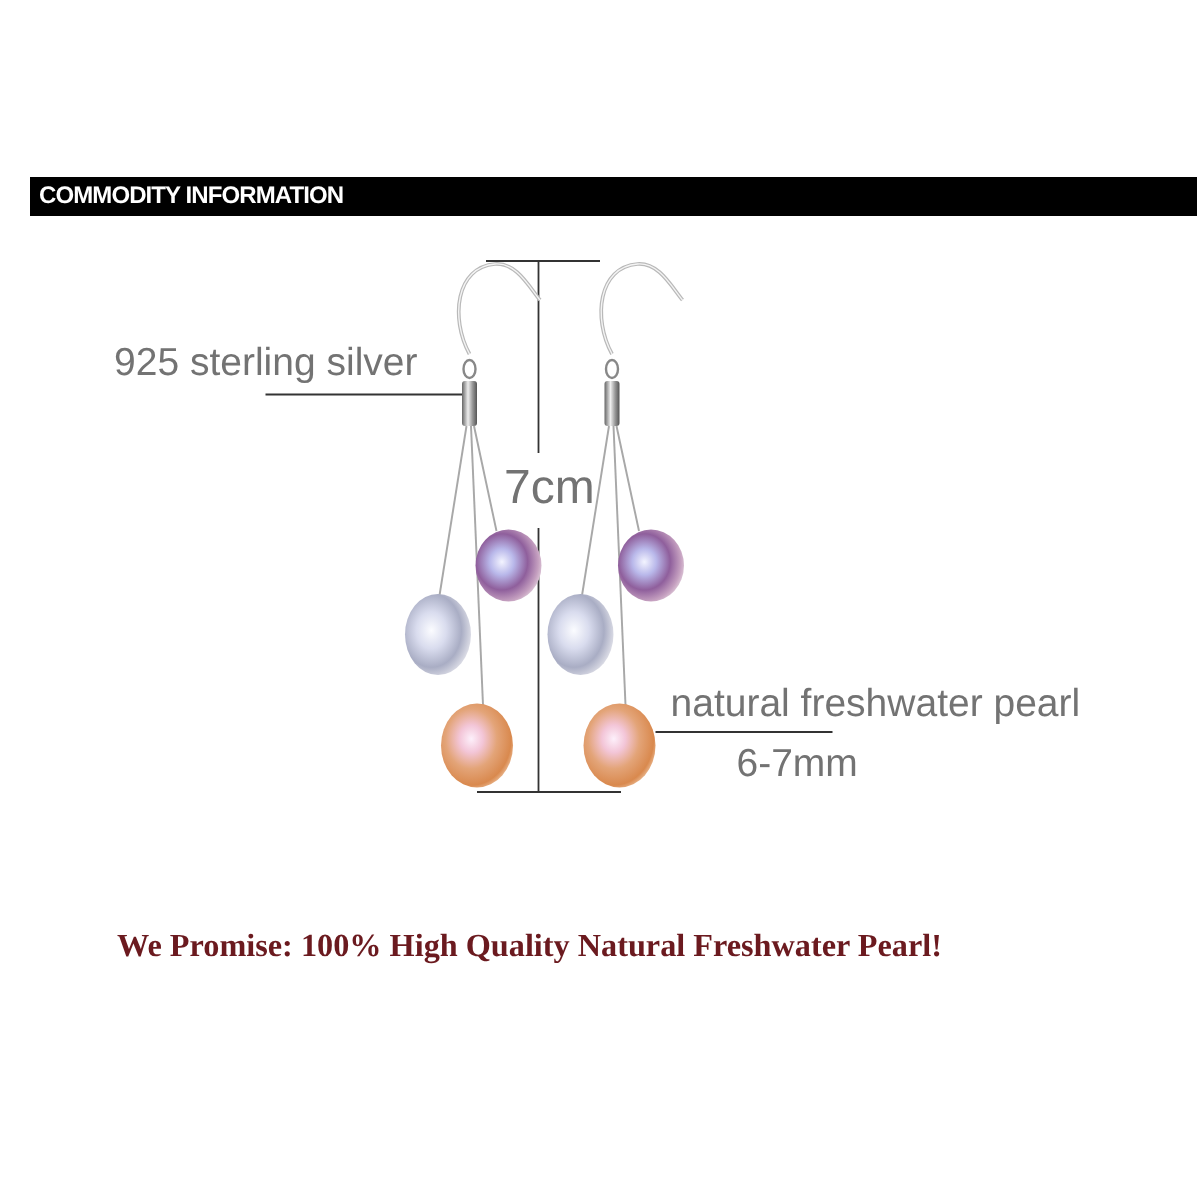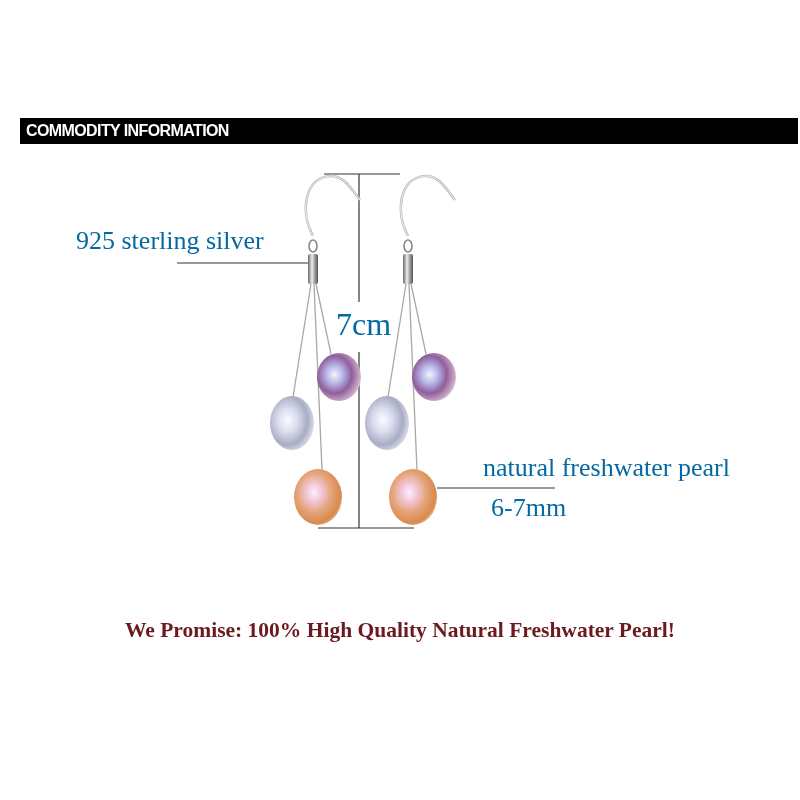--- a/index.html
+++ b/index.html
@@ -3,25 +3,25 @@
 <meta charset="utf-8">
 <style>
   html, body { margin: 0; padding: 0; background: #ffffff; }
   body { width: 800px; height: 800px; position: relative; overflow: hidden;
          font-family: "Liberation Sans", sans-serif; }
   .header-bar { position: absolute; left: 4px; top: 118px; width: 778px; height: 26px;
                 background: #000; margin-left: 16px; }
   .header-title { position: absolute; left: 6px; top: 4px; color: #fff;
                   font-family: "Liberation Sans", sans-serif; font-weight: bold;
                   font-size: 16px; letter-spacing: -0.6px; line-height: 18px; }
-  .label { position: absolute; color: #0369a1; font-family: Liberation Serif, serif;
+  .label { position: absolute; color: #737373; font-family: Liberation Sans, sans-serif;
            font-size: 26px; line-height: 30px; white-space: nowrap; }
   .tagline { position: absolute; left: 78px; top: 617px; color: #6b1a1f;
              font-family: "Liberation Serif", serif; font-weight: bold; font-size: 21.5px;
-             line-height: 26px; white-space: nowrap; margin-left: 47px; }
+             line-height: 26px; white-space: nowrap; }
   svg.art { position: absolute; left: 0; top: 0; }
 </style>
 </head>
 <body>
 
 <div class="header-bar">
   <span class="header-title">COMMODITY INFORMATION</span>
 </div>
 
 <svg class="art" width="800" height="800" viewBox="0 0 800 800">
@@ -90,16 +90,16 @@
       <line x1="316" y1="284" x2="331" y2="354"></line>
     </g>
     <ellipse cx="339" cy="377" rx="22" ry="24" fill="url(#gPurple)"></ellipse>
     <ellipse cx="292" cy="423" rx="22" ry="27" fill="url(#gWhite)"></ellipse>
     <ellipse cx="318" cy="497" rx="24" ry="28" fill="url(#gPeach)"></ellipse>
   </g>
 </svg>
 
 <div class="label" style="left:76px; top:226px;">925 sterling silver</div>
 <div class="label" style="left:336px; top:309px; font-size:32px;">7cm</div>
-<div class="label" style="left:447px; top:453px;margin-left:36px;">natural freshwater pearl</div>
+<div class="label" style="left:447px; top:453px;">natural freshwater pearl</div>
 <div class="label" style="left:447px; top:493px;margin-left:44px;">6-7mm</div>
 
 <div class="tagline">We Promise: 100% High Quality Natural Freshwater Pearl!</div>
 
 </body></html>

